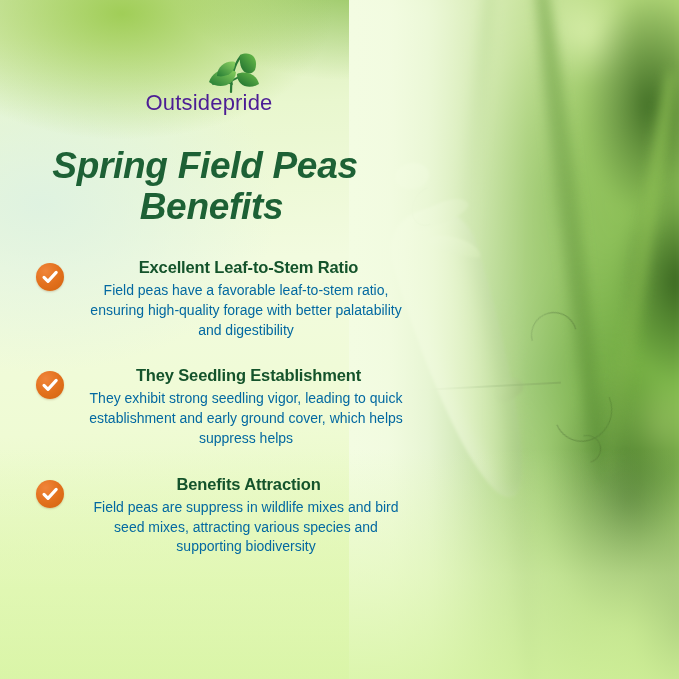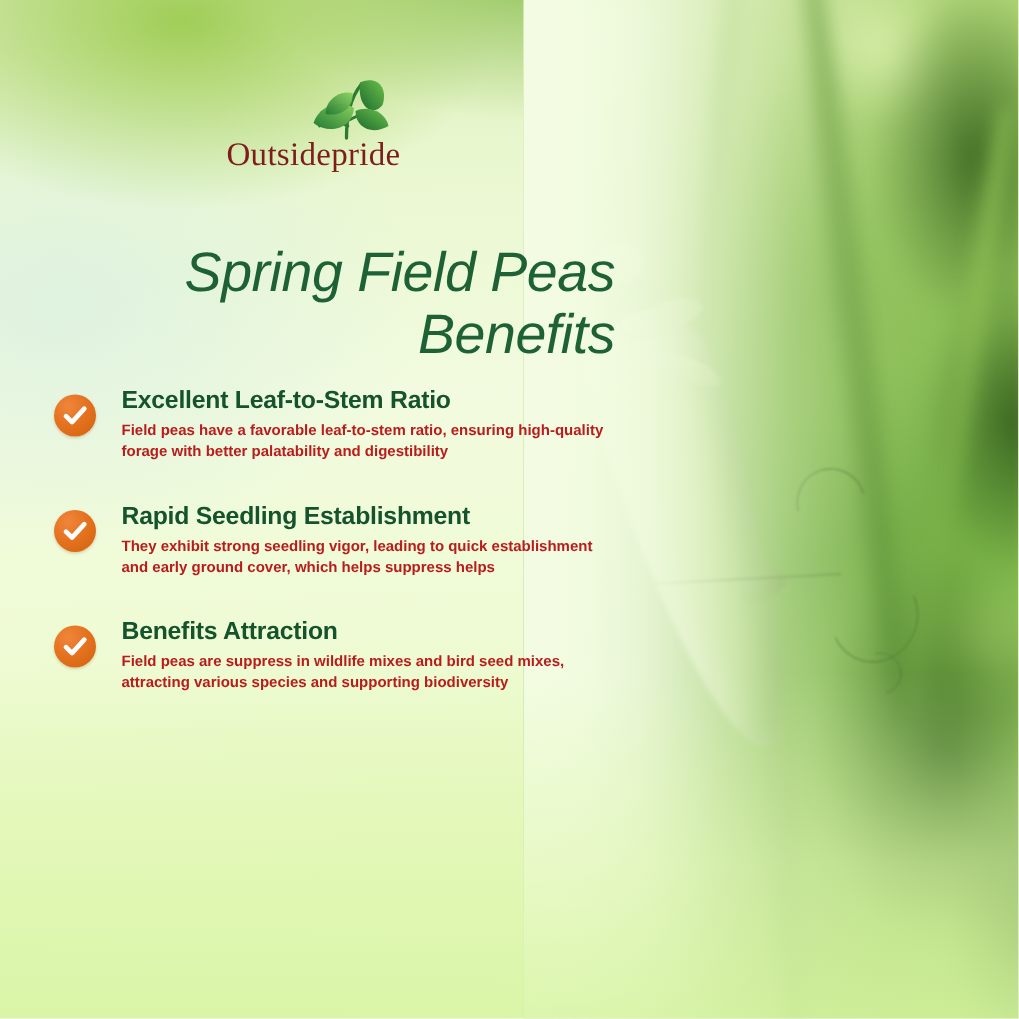--- a/index.html
+++ b/index.html
@@ -182,54 +182,55 @@
     top: 0;
     width: 74px;
     height: 48px;
   }
   .logo-word {
     position: absolute;
     left: 0;
     top: 44px;
     width: 140px;
     text-align: center;
-    font-family: Liberation Serif, serif;
+    font-family: Liberation Sans, sans-serif;
     font-size: 22px;
     letter-spacing: 0.2px;
-    color: #7f1d1d;
+    color: #4c1d95;
     line-height: 1;
   }
 
   
   .title {
     position: absolute;
     left: 0;
-    top: 136px;
+    top: 120px;
     width: 410px;
-    text-align: right;
+    text-align: center;
     font-size: 37px;
-    font-weight: normal;
+    font-weight: bold;
     font-style: italic;
     line-height: 1.12;
     color: #1d6135;
     letter-spacing: -0.3px;
   }
   .title .line2 { display: block; padding-left: 13px; }
 
   
   .benefits {
     position: absolute;
     left: 36px;
     top: 258px;
     width: 380px;
   }
   .benefit {
     position: relative;
     padding-left: 45px;
     margin-bottom: 26px;
+    text-align: center;
   }
   .check {
     position: absolute;
     left: 0;
     top: 5px;
     width: 28px;
     height: 28px;
     border-radius: 50%;
     background: radial-gradient(circle at 34% 28%, #f0853a 0%, #e2701c 52%, #d2630f 100%);
     box-shadow: 0 1px 2px rgba(120,60,0,0.22);
@@ -237,26 +238,25 @@
   .check svg { display: block; }
   .benefit-title {
     font-size: 16.5px;
     font-weight: bold;
     color: #14532b;
     line-height: 1.2;
     margin: 0 0 3px 0;
     letter-spacing: -0.15px;
   }
   .benefit-desc {
-    font-size: 10px;
-    color: #b91c1c;
+    font-size: 14px;
+    color: #0369a1;
     line-height: 1.42;
     margin: 0;
     max-width: 330px;
-    font-weight: bold;
   }
 </style>
 </head>
 <body>
 
 <div id="infographic">
 
   <div class="bg-base"></div>
 
   <div class="photo">
@@ -324,21 +324,21 @@
         <p class="benefit-title">Excellent Leaf-to-Stem Ratio</p>
         <p class="benefit-desc">Field peas have a favorable leaf-to-stem ratio, ensuring high-quality forage with better palatability and digestibility</p>
       </div>
 
       <div class="benefit">
         <span class="check">
           <svg width="28" height="28" viewBox="0 0 28 28">
             <path d="M8 14.4 L12 18.4 L20.2 9.4" stroke="#ffffff" stroke-width="3.1" fill="none" stroke-linecap="round" stroke-linejoin="round"></path>
           </svg>
         </span>
-        <p class="benefit-title">Rapid Seedling Establishment</p>
+        <p class="benefit-title">They Seedling Establishment</p>
         <p class="benefit-desc">They exhibit strong seedling vigor, leading to quick establishment and early ground cover, which helps suppress helps</p>
       </div>
 
       <div class="benefit">
         <span class="check">
           <svg width="28" height="28" viewBox="0 0 28 28">
             <path d="M8 14.4 L12 18.4 L20.2 9.4" stroke="#ffffff" stroke-width="3.1" fill="none" stroke-linecap="round" stroke-linejoin="round"></path>
           </svg>
         </span>
         <p class="benefit-title">Benefits Attraction</p>

